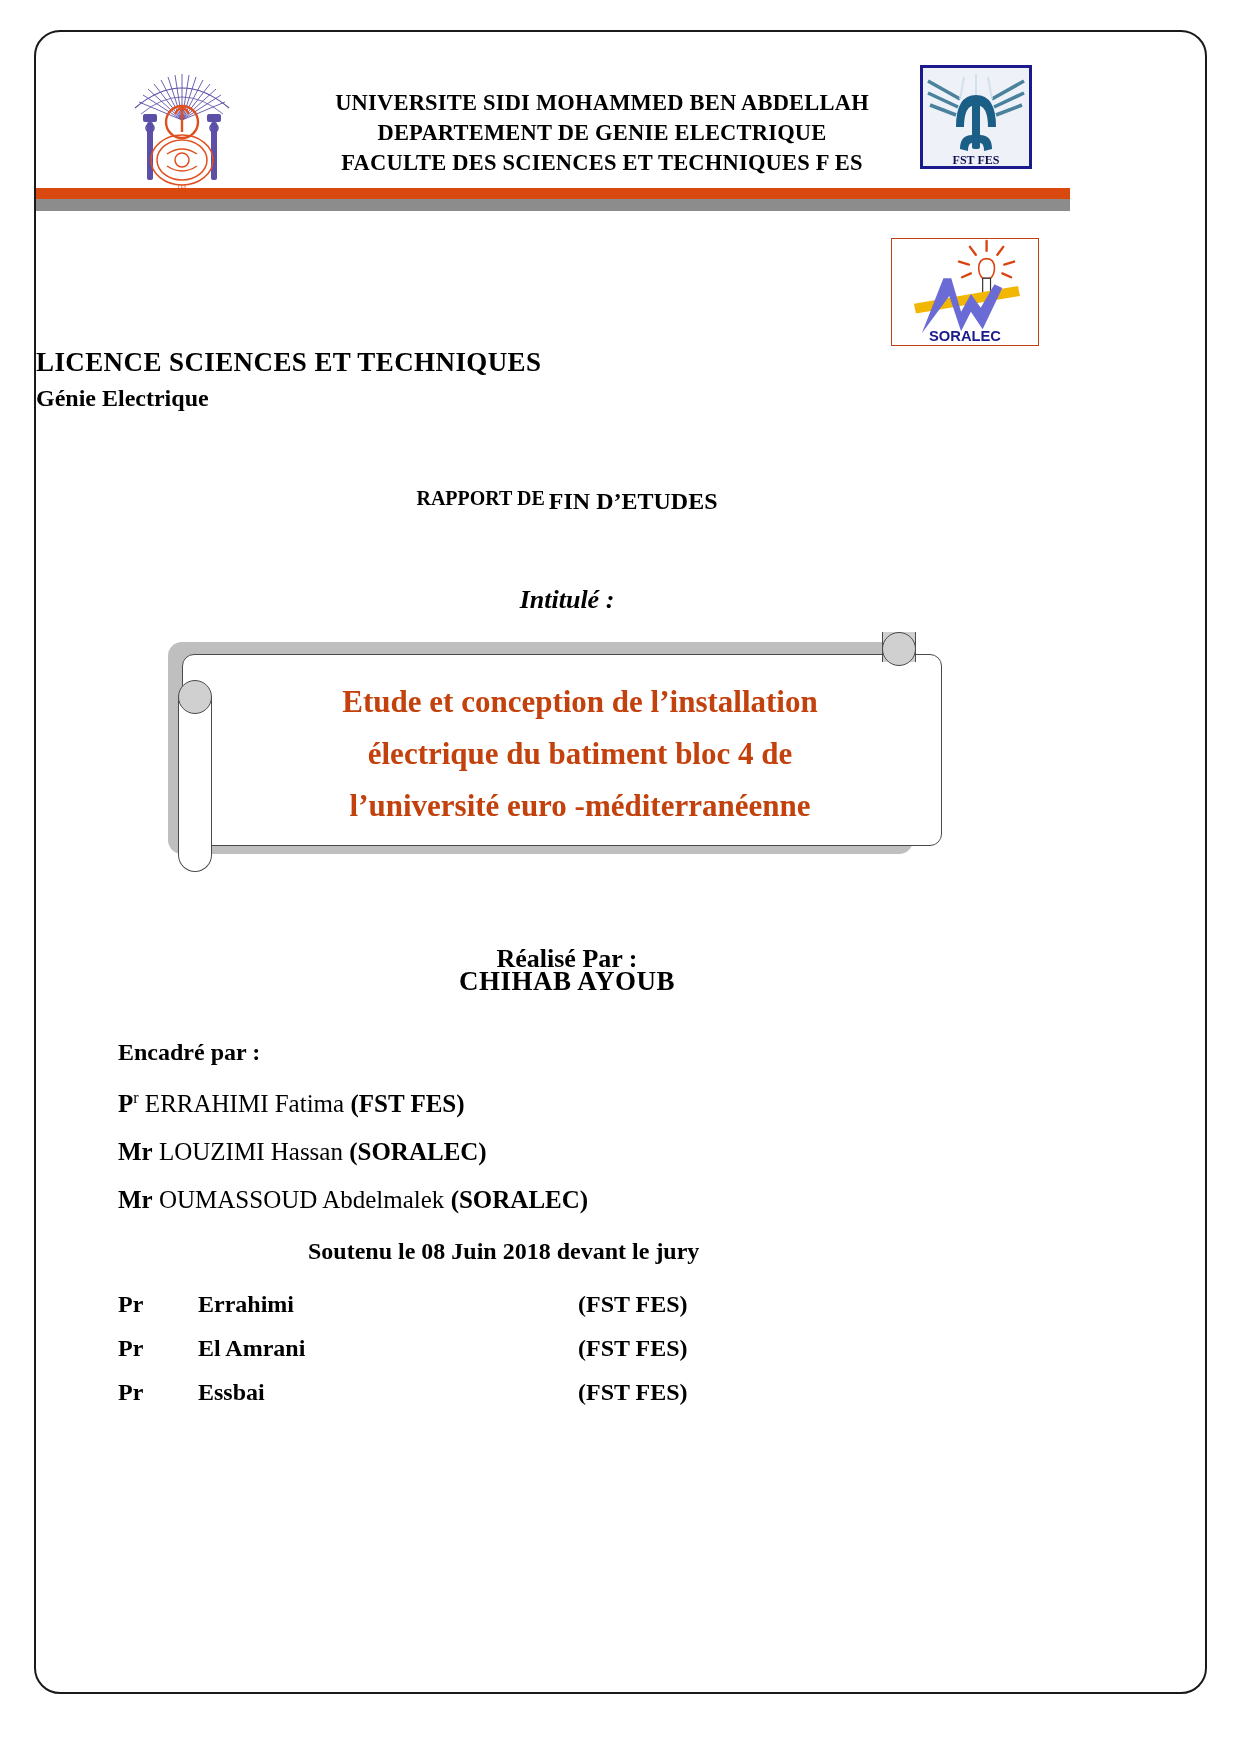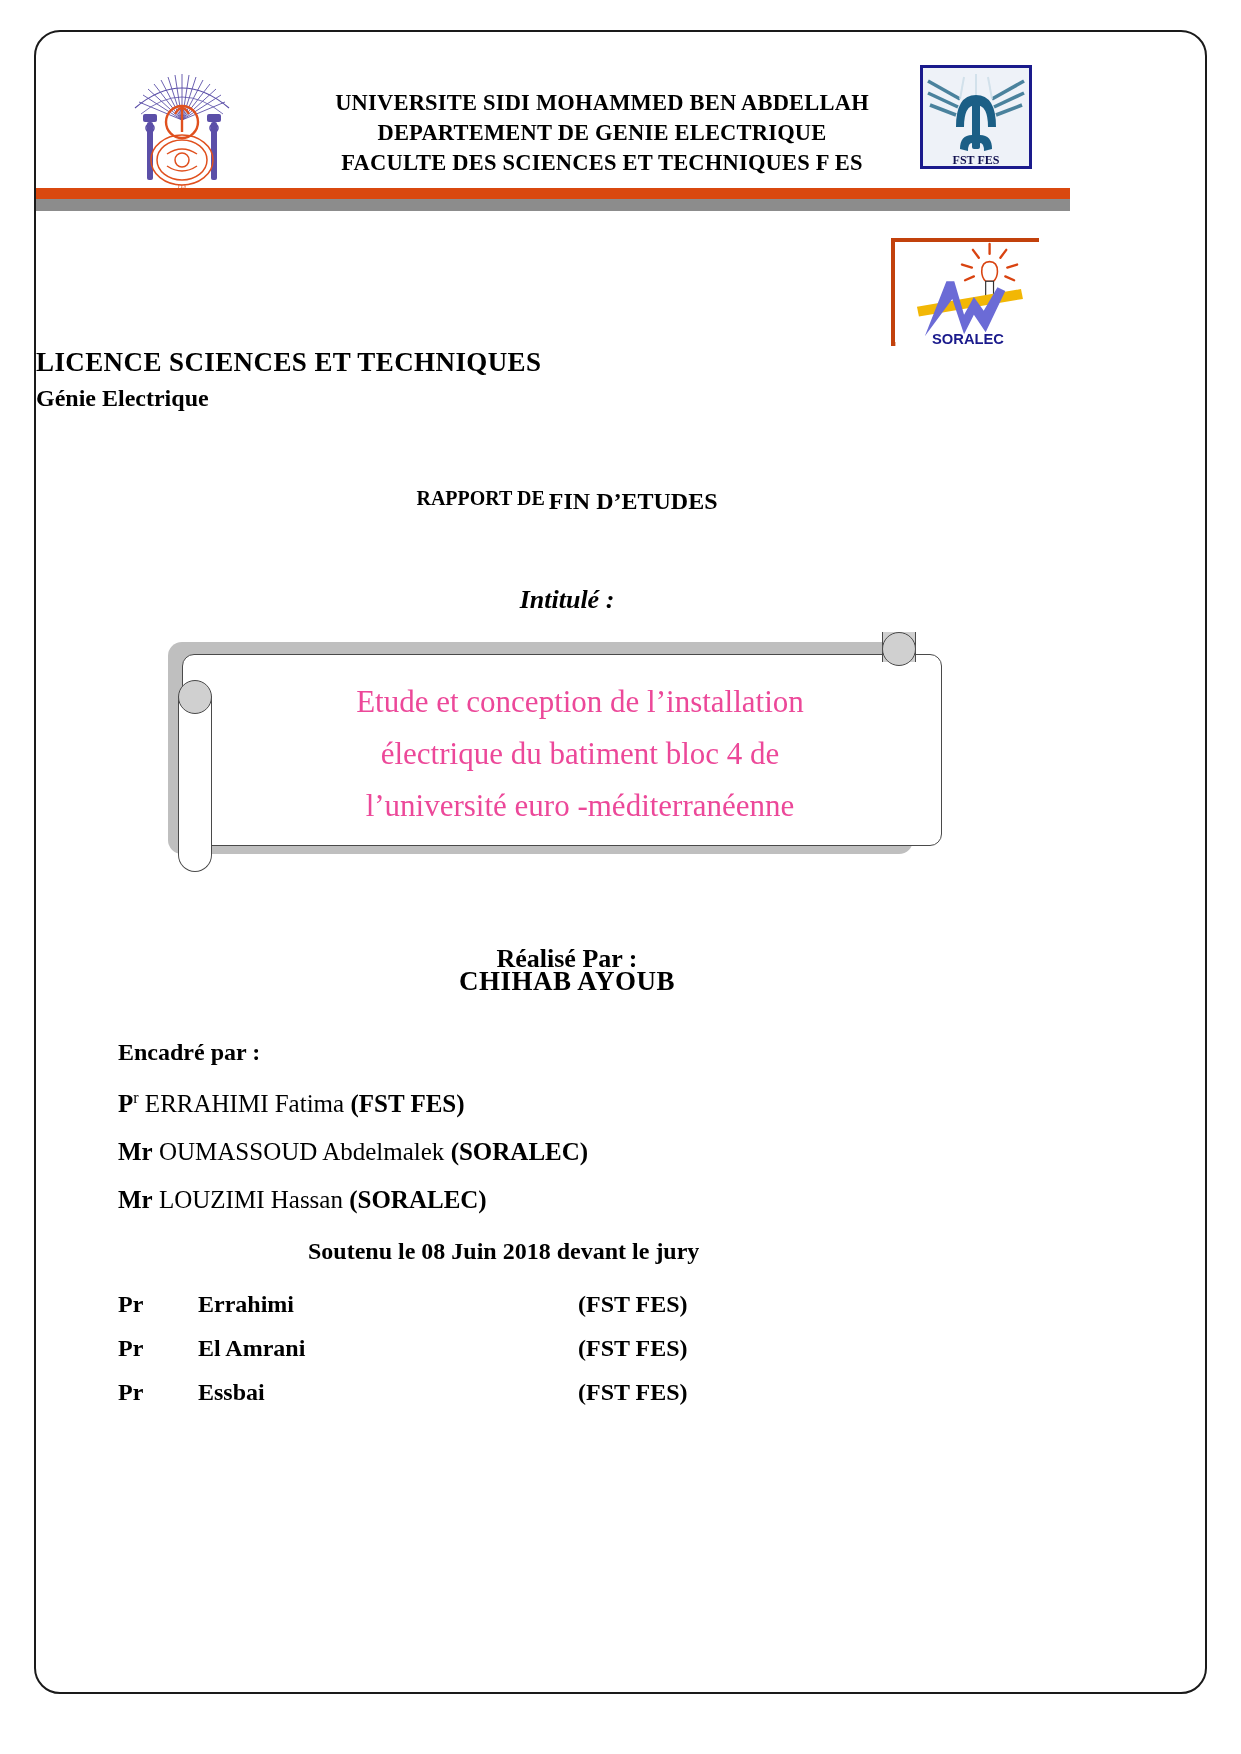--- a/index.html
+++ b/index.html
@@ -86,21 +86,21 @@
     background: #8c8c8c;
   }
 
   
   #soralec-logo {
     position: absolute;
     left: 891px;
     top: 238px;
     width: 148px;
     height: 108px;
-    border: 4px solid #c2410c;
+    border: 1px solid #c2410c;
     background: #ffffff;
     box-sizing: border-box;
   }
 
   
   #degree-block {
     position: absolute;
     left: 36px;
     top: 345px;
     width: 1062px;
@@ -225,21 +225,22 @@
   }
   #banner-text {
     position: absolute;
     left: 70px;
     top: 48px;
     width: 700px;
     text-align: center;
     font-family: "Liberation Serif", serif;
     font-size: 31px;
     line-height: 52px;
-    color: #ec4899;
+    color: #c2410c;
+    font-weight: bold;
   }
   .banner-line { white-space: nowrap; }
 
   
   #realise-label {
     position: absolute;
     left: 36px;
     top: 896px;
     width: 1062px;
     text-align: center;
@@ -455,25 +456,25 @@
 <div id="student-name">CHIHAB AYOUB</div>
 
 <div id="supervisors">
   <div id="encadre-label">Encadré par  :</div>
 
   <div class="sup-line">
     <span class="sup-title">P</span><span class="sup-sup">r</span><span class="sup-name"> ERRAHIMI Fatima </span><span class="sup-org">(FST FES)</span>
   </div>
 
   <div class="sup-line">
+    <span class="sup-title">Mr</span><span class="sup-name"> LOUZIMI Hassan  </span><span class="sup-org">(SORALEC)</span>
+  </div>
+
+  <div class="sup-line">
     <span class="sup-title">Mr</span><span class="sup-name"> OUMASSOUD Abdelmalek </span><span class="sup-org">(SORALEC)</span>
-  </div>
-
-  <div class="sup-line">
-    <span class="sup-title">Mr</span><span class="sup-name"> LOUZIMI Hassan  </span><span class="sup-org">(SORALEC)</span>
   </div>
 </div>
 
 <div id="soutenance">Soutenu le  08 Juin  2018 devant le jury</div>
 
 <div id="jury">
   <div class="jury-row">
     <span class="jury-title">Pr</span>
     <span class="jury-name">Errahimi</span>
     <span class="jury-org">(FST FES)</span>

